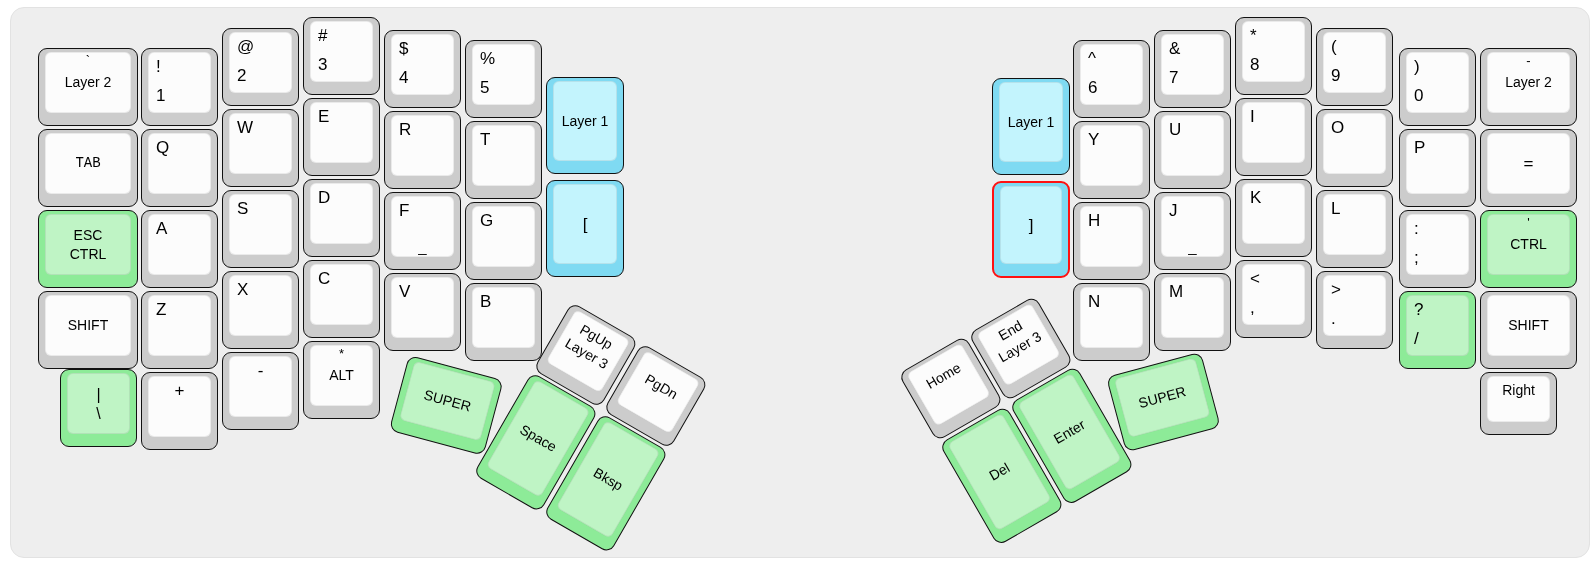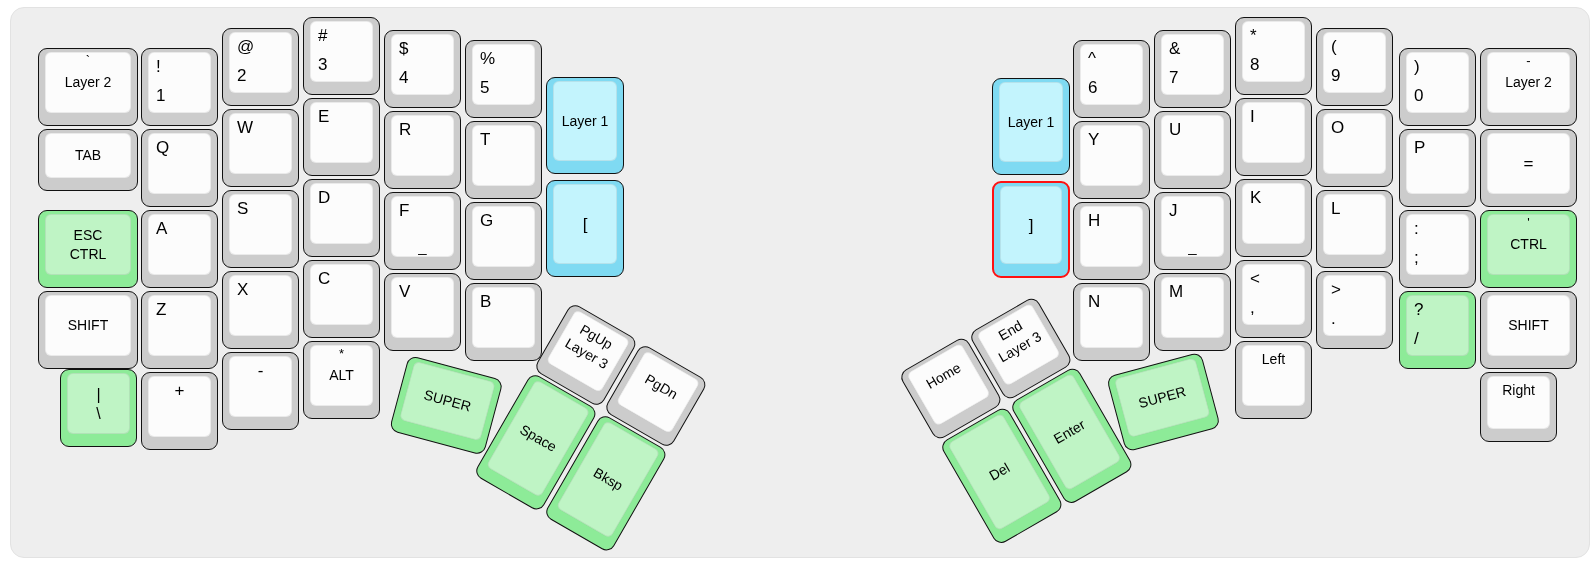--- a/index.html
+++ b/index.html
@@ -58,21 +58,21 @@
 <div class="board"></div>
 <div class="stage">
     <div class="key white" style="left: 38px; top: 48px; width: 100px; height: 78px;">
       <div class="cap">
         <div class="toplabel">`</div>
         <div class="legend mode-c">
           <div class="line">Layer 2</div>
         </div>
       </div>
     </div>
-    <div class="key white" style="left: 38px; top: 129px; width: 100px; height: 62px;">
+    <div class="key white" style="left: 38px; top: 129px; width: 100px; height: 78px; font-family: Liberation Mono, monospace;">
       <div class="cap">
         <div class="legend mode-c">
           <div class="line">TAB</div>
         </div>
       </div>
     </div>
     <div class="key green" style="left: 38px; top: 210px; width: 100px; height: 78px;">
       <div class="cap">
         <div class="legend mode-c">
           <div class="line">ESC</div>
@@ -409,27 +409,20 @@
       </div>
     </div>
     <div class="key white" style="left: 1235px; top: 260px; width: 77px; height: 78px;">
       <div class="cap">
         <div class="legend mode-tl">
           <div class="line">&lt;</div>
           <div class="line">,</div>
         </div>
       </div>
     </div>
-    <div class="key white" style="left: 1235px; top: 341px; width: 77px; height: 78px;">
-      <div class="cap">
-        <div class="legend mode-tc">
-          <div class="line">Left</div>
-        </div>
-      </div>
-    </div>
     <div class="key white" style="left: 1316px; top: 28px; width: 77px; height: 78px;">
       <div class="cap">
         <div class="legend mode-tl">
           <div class="line">(</div>
           <div class="line">9</div>
         </div>
       </div>
     </div>
     <div class="key white" style="left: 1316px; top: 109px; width: 77px; height: 78px;">
       <div class="cap">
@@ -507,21 +500,21 @@
         </div>
       </div>
     </div>
     <div class="key white" style="left: 1480px; top: 291px; width: 97px; height: 78px;">
       <div class="cap">
         <div class="legend mode-c">
           <div class="line">SHIFT</div>
         </div>
       </div>
     </div>
-    <div class="key white" style="left: 1480px; top: 372px; width: 77px; height: 70px; text-decoration: underline;">
+    <div class="key white" style="left: 1480px; top: 372px; width: 77px; height: 63px; text-decoration: underline;">
       <div class="cap">
         <div class="legend mode-tc">
           <div class="line">Right</div>
         </div>
       </div>
     </div>
     <div class="key white" style="left: 898px; top: 374px; width: 77px; height: 78px; transform: rotate(-30deg); transform-origin: 0px 0px;">
       <div class="cap">
         <div class="legend mode-tc" style="padding-top: 10px;">
           <div class="line">Home</div>

